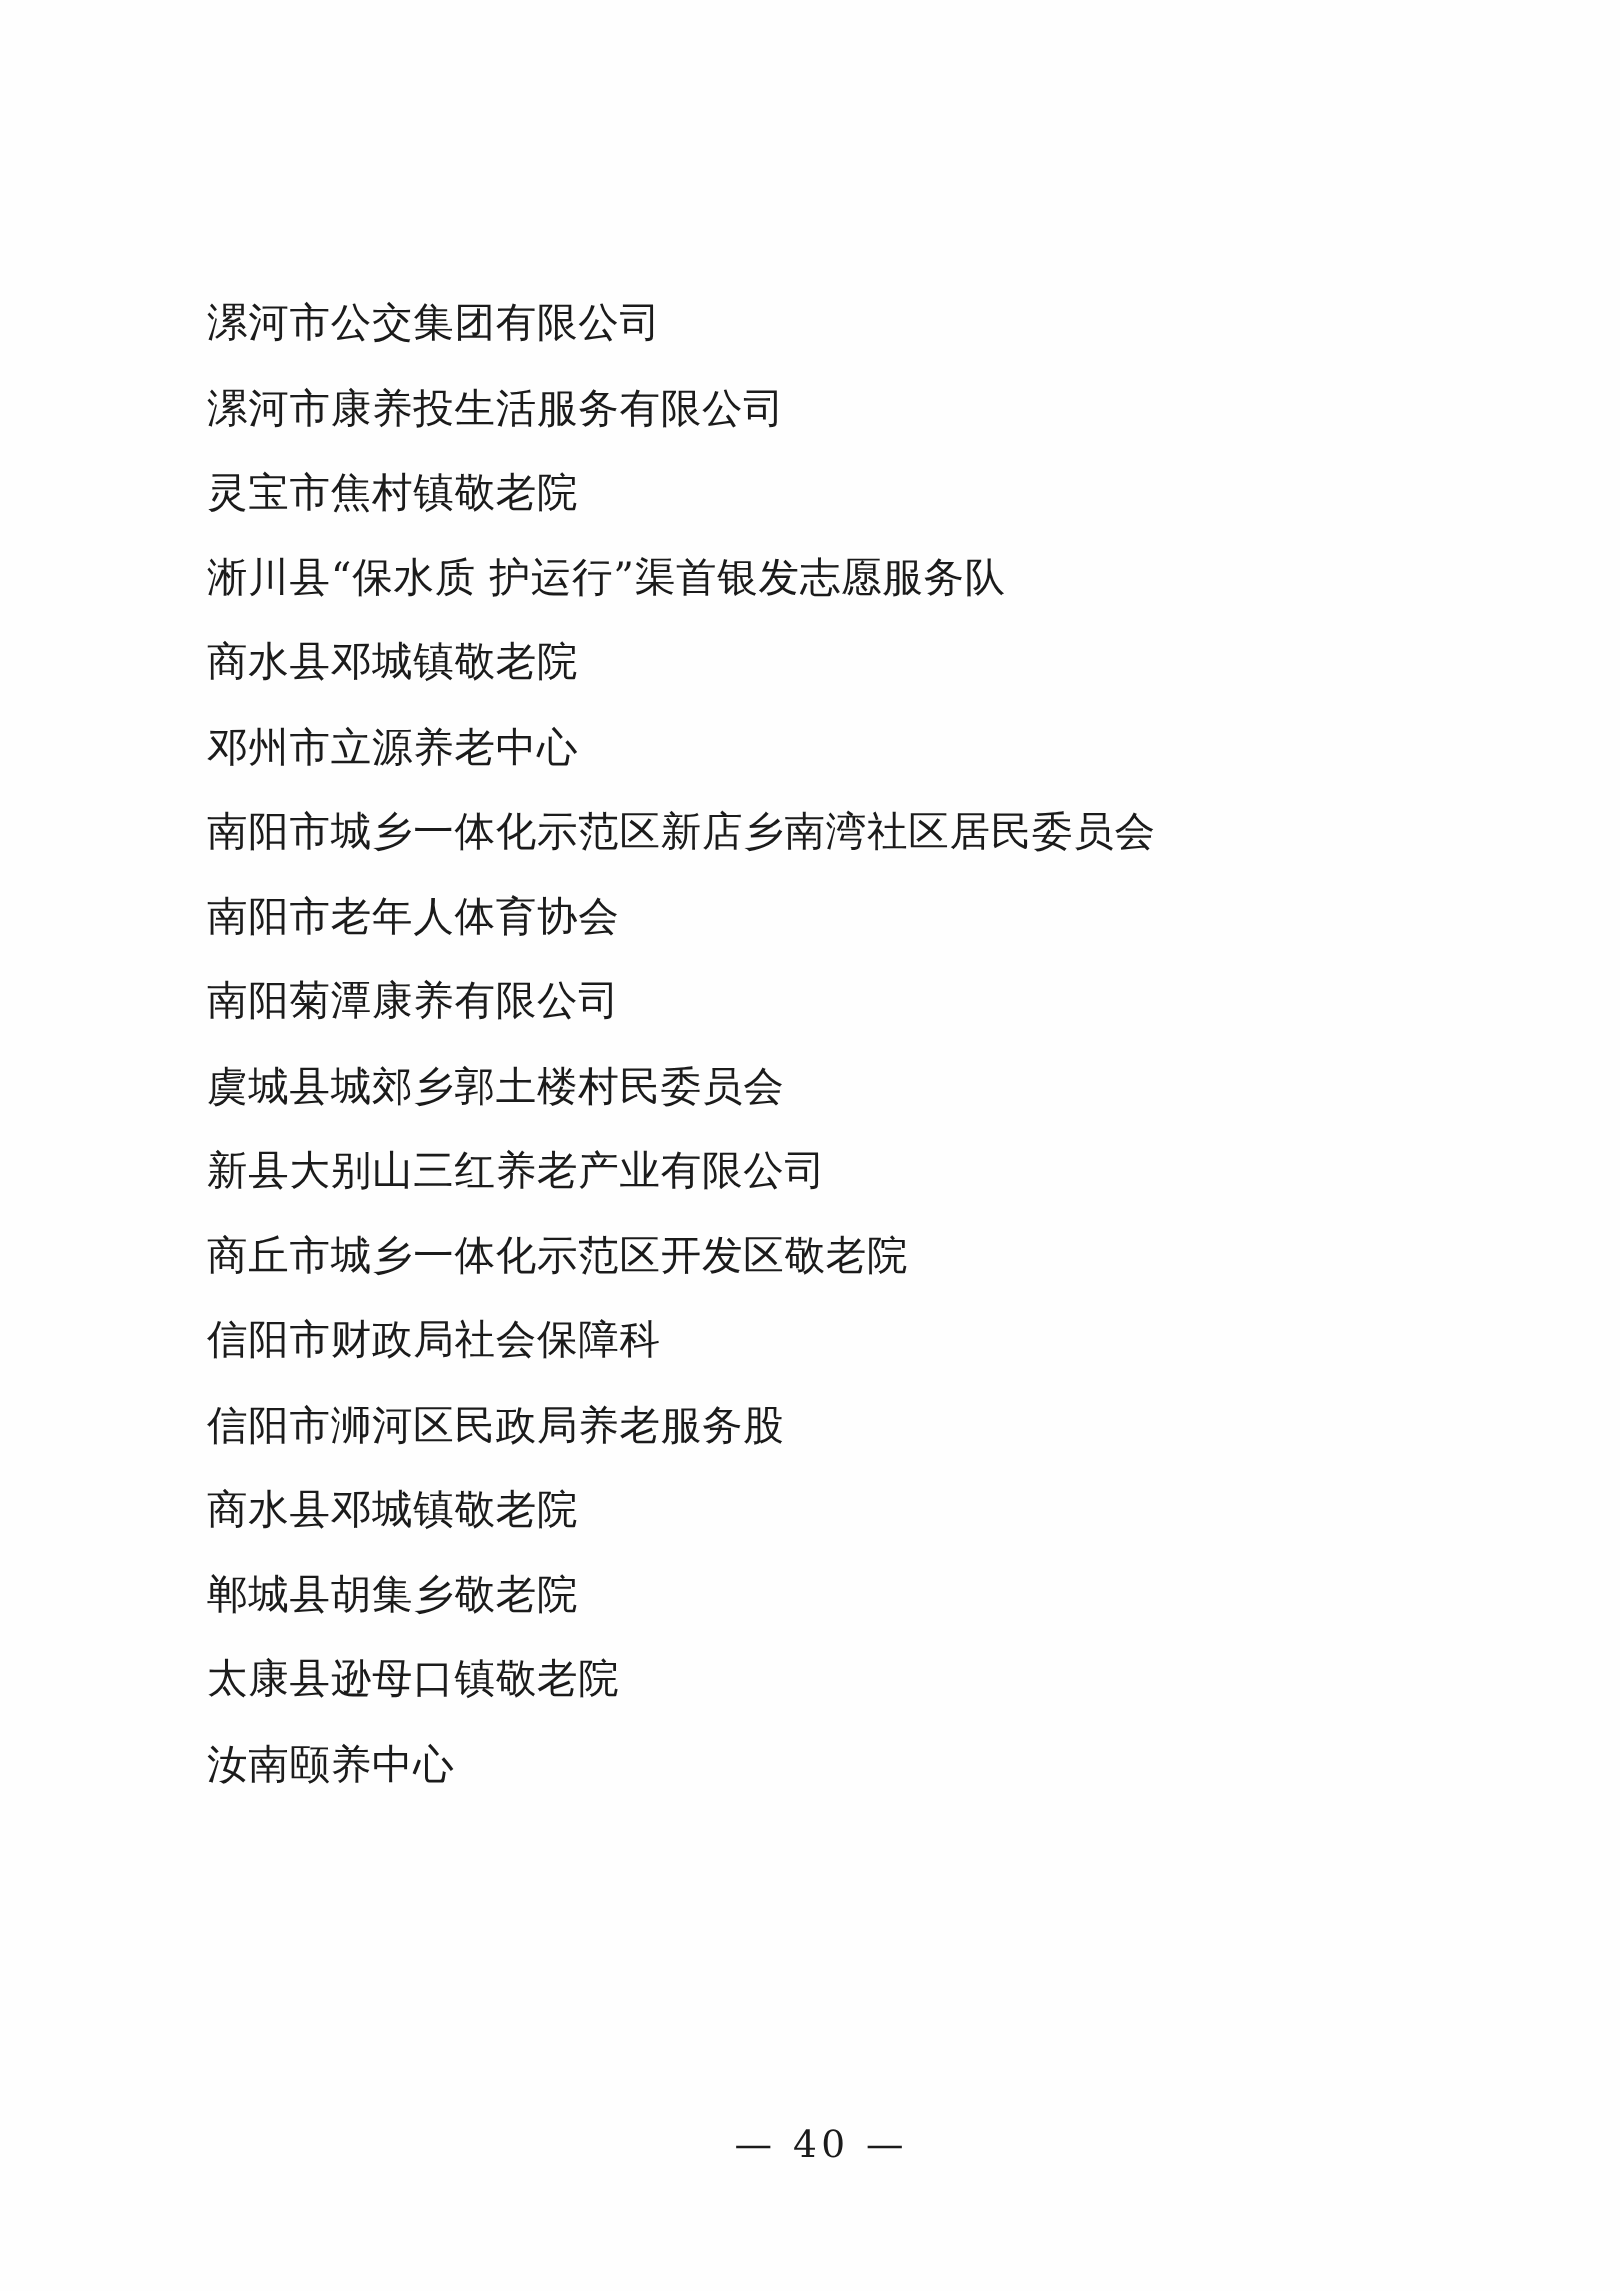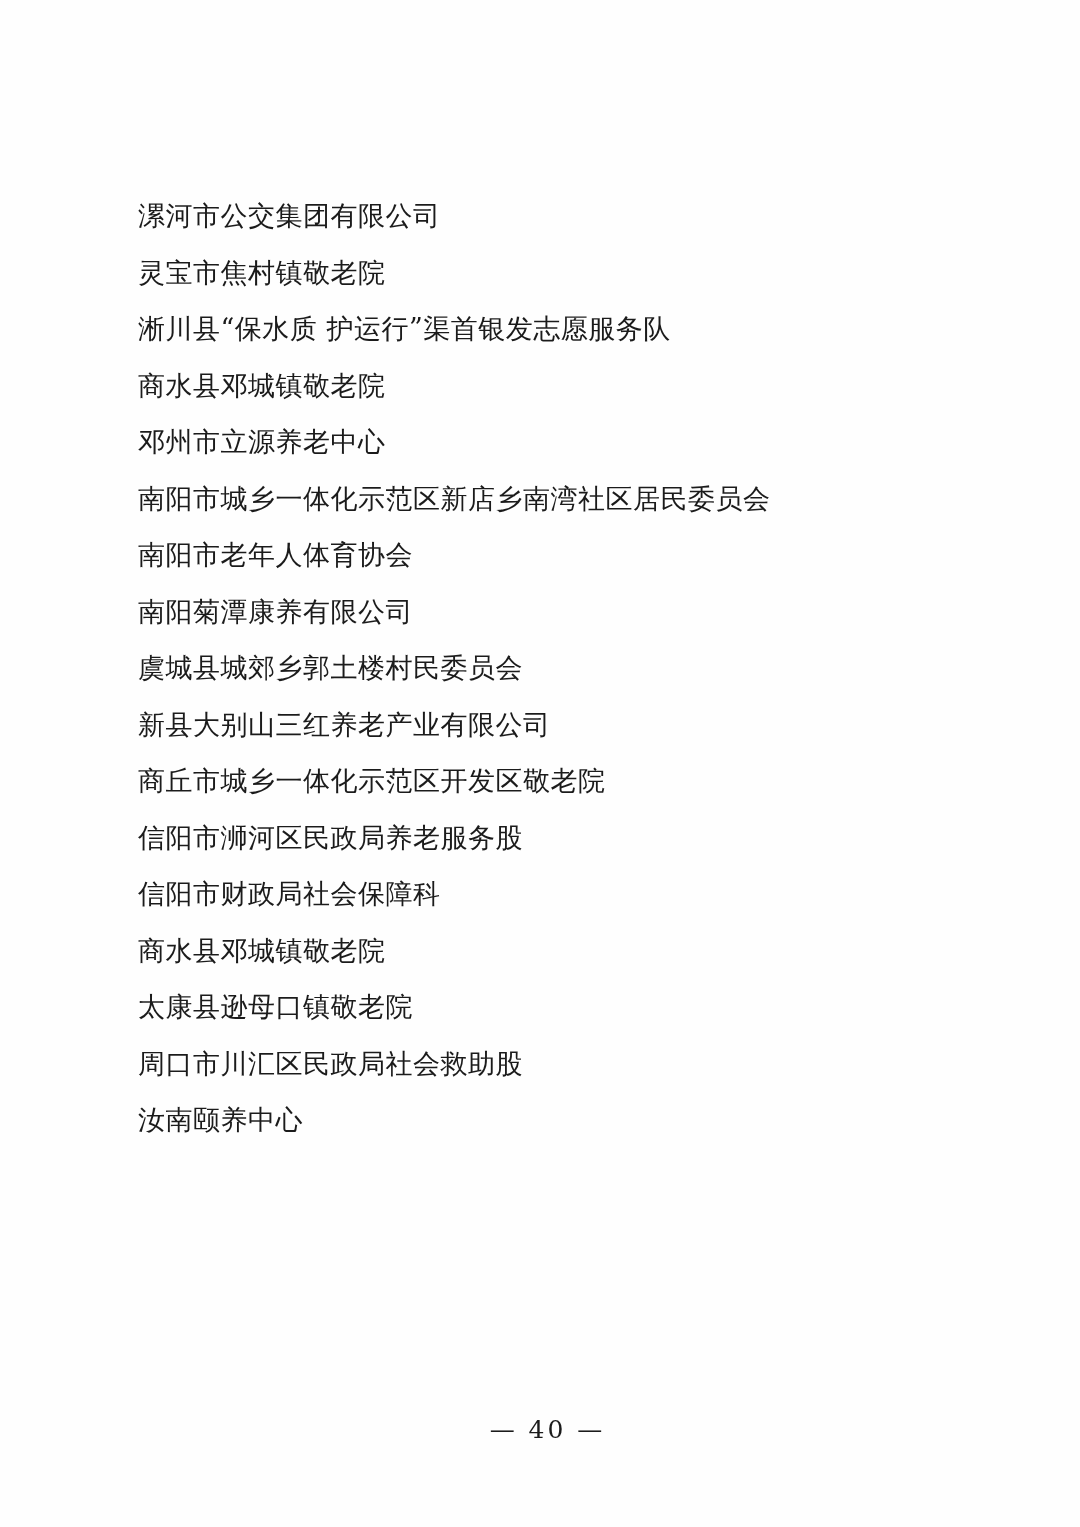--- a/index.html
+++ b/index.html
@@ -53,35 +53,36 @@
     margin-left: 15px;
   }
 </style>
 </head>
 <body>
 
 <div class="page">
 
   <div class="content">
     <div class="doc-line">漯河市公交集团有限公司</div>
+    <div class="doc-line">漯河市康养投生活服务有限公司</div>
     <div class="doc-line">灵宝市焦村镇敬老院</div>
     <div class="doc-line">淅川县“保水质 护运行”渠首银发志愿服务队</div>
     <div class="doc-line">商水县邓城镇敬老院</div>
     <div class="doc-line">邓州市立源养老中心</div>
     <div class="doc-line">南阳市城乡一体化示范区新店乡南湾社区居民委员会</div>
     <div class="doc-line">南阳市老年人体育协会</div>
     <div class="doc-line">南阳菊潭康养有限公司</div>
     <div class="doc-line">虞城县城郊乡郭土楼村民委员会</div>
     <div class="doc-line">新县大别山三红养老产业有限公司</div>
     <div class="doc-line">商丘市城乡一体化示范区开发区敬老院</div>
+    <div class="doc-line">信阳市财政局社会保障科</div>
     <div class="doc-line">信阳市浉河区民政局养老服务股</div>
-    <div class="doc-line">信阳市财政局社会保障科</div>
     <div class="doc-line">商水县邓城镇敬老院</div>
+    <div class="doc-line">郸城县胡集乡敬老院</div>
     <div class="doc-line">太康县逊母口镇敬老院</div>
-    <div class="doc-line">周口市川汇区民政局社会救助股</div>
     <div class="doc-line">汝南颐养中心</div>
   </div>
 
   <div class="footer">
     <span class="page-number">— 40 —</span>
   </div>
 
 </div>
 
 </body></html>

